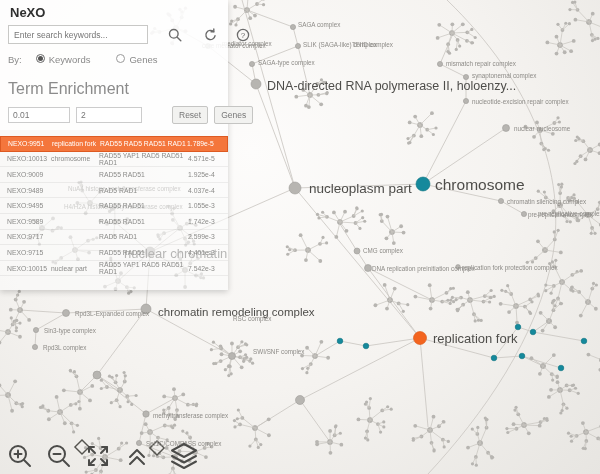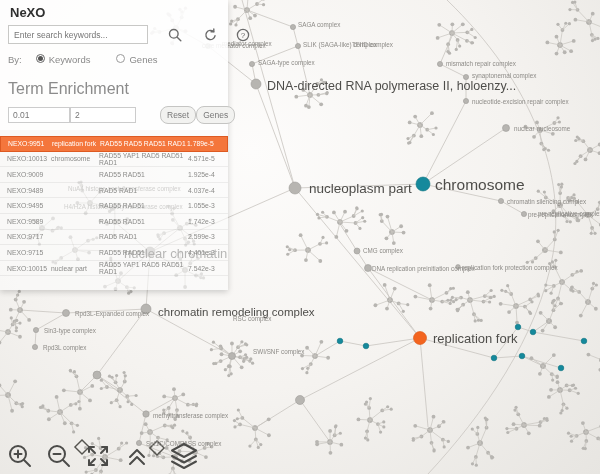--- a/index.html
+++ b/index.html
@@ -23,26 +23,26 @@
     padding:0 5px;color:#666;background:#fff;font-family:inherit;outline:none}
   .icon-btn{width:15px;height:15px;display:flex;align-items:center;justify-content:center;cursor:pointer}
   .p-by{display:flex;padding:10px 8px 0;font-size:9.5px;color:#8a8a8a}
   .radio{width:9px;height:9px;border:1px solid #9a9a9a;border-radius:50%;background:#fff;
     display:inline-block;margin:0 4px 0 14px;box-sizing:border-box}
   .radio.on{border-color:#666}
   .radio.on::after{content:'';display:block;width:5px;height:5px;margin:1px;border-radius:50%;background:#555}
   .p-head{padding:15px 8px 0;font-size:16px;color:#8b8b8b}
   .p-query{margin:5px 8px 0;height:36px;border:1px solid #ccc;background:#fff;
     font-size:8.5px;color:#888;padding:3px 5px;line-height:1.3;overflow:hidden}
-  .p-params{display:flex;align-items:center;gap:0;margin:8px 8px 0}
+  .p-params{display:flex;align-items:center;gap:6px;margin:8px 8px 0}
   .param-input{height:14px;font-size:8.5px;border:1px solid #ccc;color:#777;
     padding:0 4px;background:#fff;font-family:inherit;outline:none}
   .w1{width:52px}.w2{width:56px}
   .btn{height:18px;font-size:8.5px;border:1px solid #c5c5c3;background:#f2f2f0;
-    color:#777;padding:0 6px;border-radius:8px;font-family:inherit;cursor:pointer}
+    color:#777;padding:0 6px;border-radius:2px;font-family:inherit;cursor:pointer}
   .p-table{margin-top:6px;font-size:6.8px;color:#8b8b89}
   .rrow{display:flex;height:15.6px;align-items:center;border-bottom:1px solid rgba(110,110,110,0.10);
     box-sizing:border-box;cursor:pointer}
   .rrow.hl{background:#f4763c;border:1px solid #dd5a22;color:#fff}
   .c-id{width:44px;padding-left:7px}.c-name{width:48px}.c-genes{flex:1}.c-p{width:40px}
 
   
   .toolbar{position:absolute;left:5px;bottom:3px;display:flex;align-items:center;gap:9px}
   .tool{width:30px;height:30px;display:flex;align-items:center;justify-content:center;cursor:pointer}
   .tool svg{stroke:#4b4b49;fill:none;stroke-width:2;stroke-linecap:round;stroke-linejoin:round}

